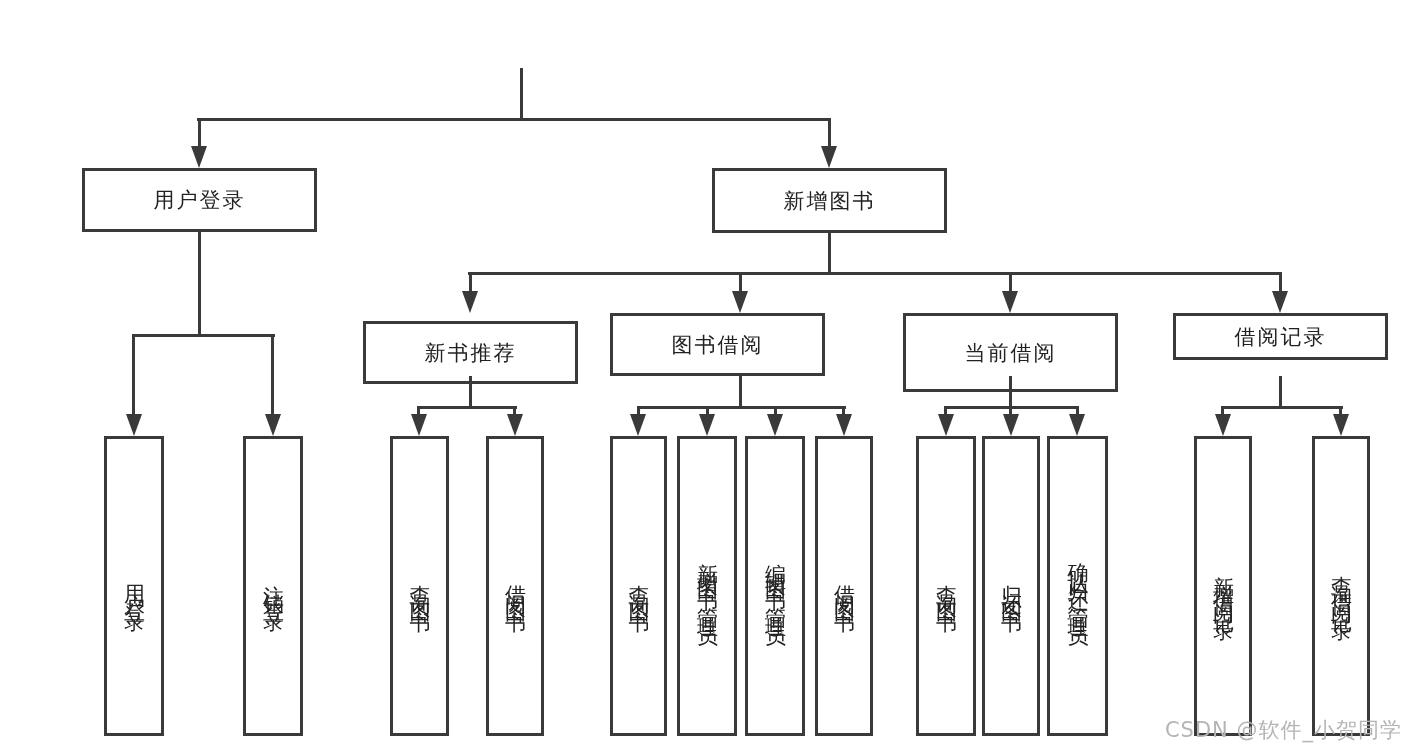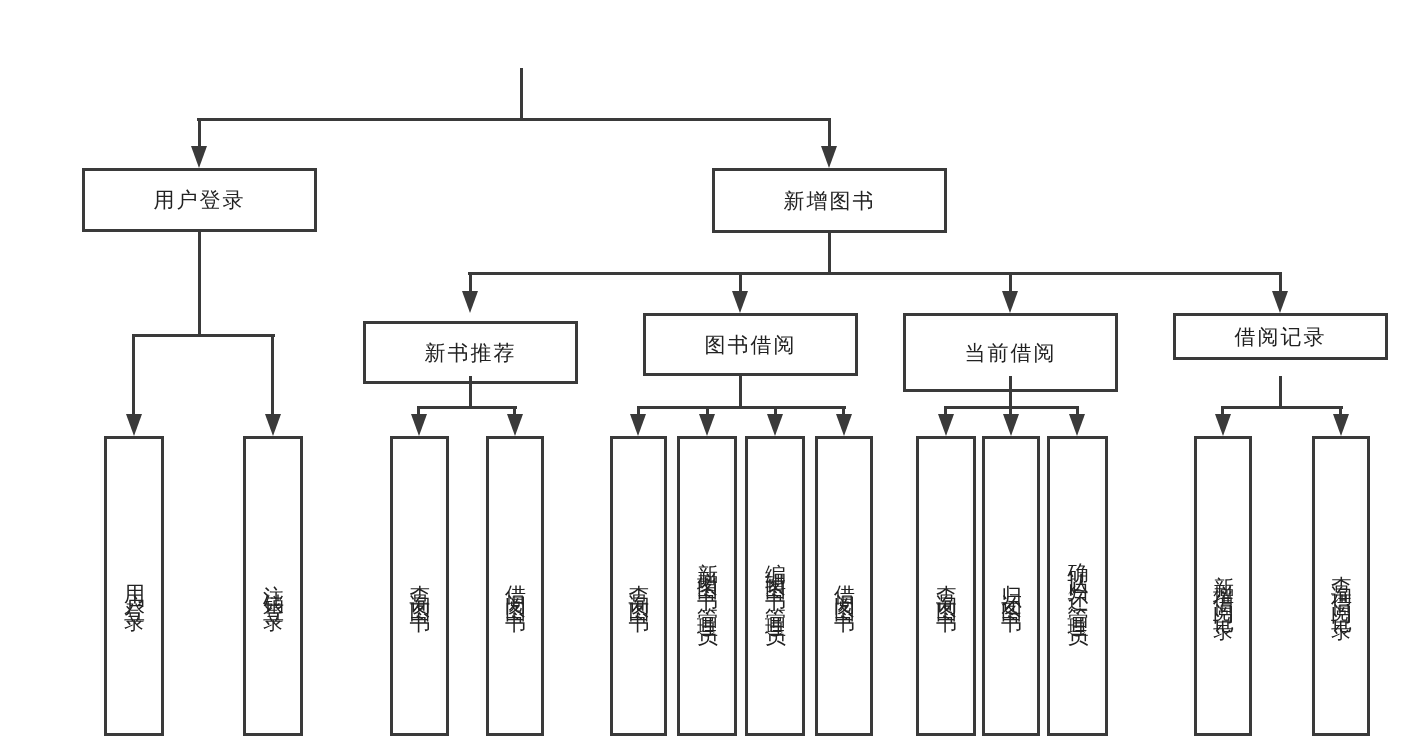--- a/index.html
+++ b/index.html
@@ -60,21 +60,21 @@
   <div class="vline" style="left:469px;top:274px;height:18px;"></div>
   <div class="vline" style="left:739px;top:274px;height:18px;"></div>
   <div class="vline" style="left:1009px;top:274px;height:18px;"></div>
   <div class="vline" style="left:1279px;top:274px;height:18px;"></div>
   <div class="ahead" style="left:462px;top:291px;"></div>
   <div class="ahead" style="left:732px;top:291px;"></div>
   <div class="ahead" style="left:1002px;top:291px;"></div>
   <div class="ahead" style="left:1272px;top:291px;"></div>
 
   <div class="box" style="left:363px;top:313px;width:215px;height:63px;margin-top:8px;">新书推荐</div>
-  <div class="box" style="left:643px;top:313px;width:215px;height:63px;">图书借阅</div>
+  <div class="box" style="left:610px;top:313px;width:215px;height:63px;">图书借阅</div>
   <div class="box" style="left:903px;top:313px;width:215px;height:79px;">当前借阅</div>
   <div class="box" style="left:1173px;top:313px;width:215px;height:47px;">借阅记录</div>
 
   <div class="vline" style="left:469px;top:376px;height:32px;"></div>
   <div class="hline" style="left:417px;top:406px;width:100px;"></div>
   <div class="vline" style="left:417px;top:408px;height:8px;"></div>
   <div class="vline" style="left:513px;top:408px;height:8px;"></div>
   <div class="ahead" style="left:411px;top:414px;"></div>
   <div class="ahead" style="left:507px;top:414px;"></div>
 
@@ -142,14 +142,15 @@
     <span class="vtext">确认归还（管理员）</span>
   </div>
 
   <div class="box leaf" style="left:1194px;top:436px;width:58px;height:300px;">
     <span class="vtext">新增借阅记录</span>
   </div>
   <div class="box leaf" style="left:1312px;top:436px;width:58px;height:300px;">
     <span class="vtext">查询借阅记录</span>
   </div>
 
+  <div class="watermark">CSDN @软件_小贺同学</div>
 
 </div>
 
 </body></html>

